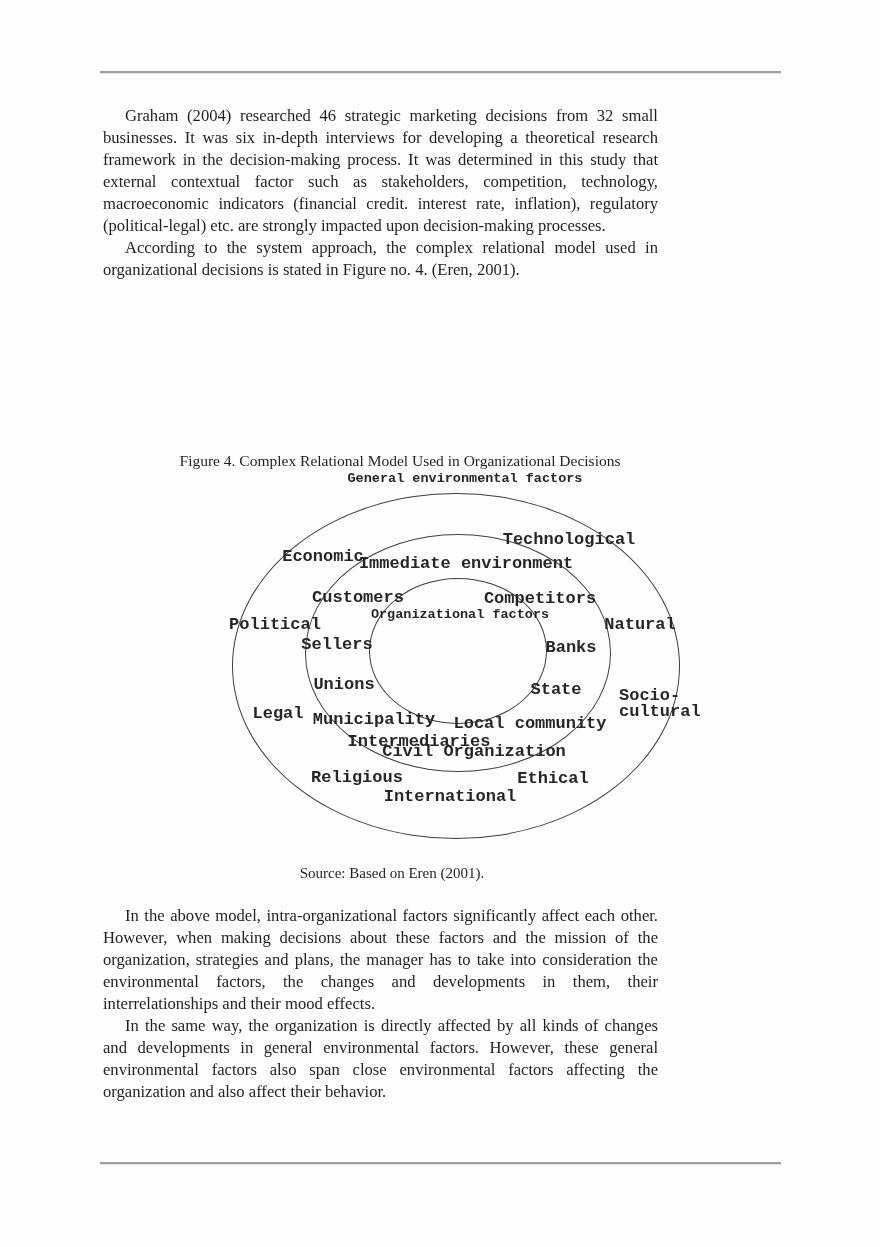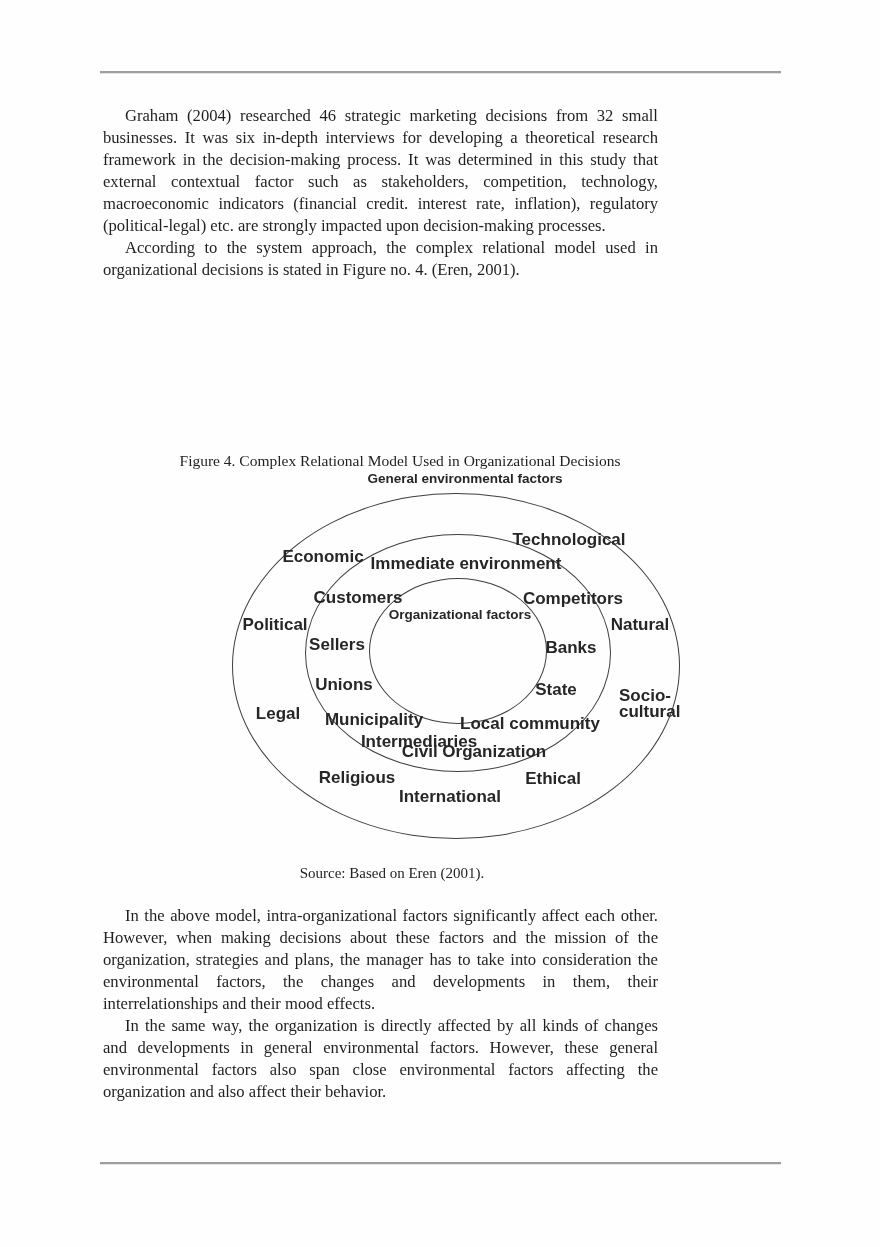--- a/index.html
+++ b/index.html
@@ -33,21 +33,21 @@
     text-align:center;font-size:15.5px;color:#1f1f1f;
   }
   #figure-source{
     position:absolute;left:0;top:865px;width:784px;
     text-align:center;font-size:15px;color:#1f1f1f;
   }
 
   
   #diagram{
     position:absolute;left:215px;top:470px;width:480px;height:385px;
-    font-family:Liberation Sans, sans-serif;
+    font-family:Liberation Mono, monospace;
   }
   .ellipse{
     position:absolute;border:1.5px solid #3f3f3f;border-radius:50%;
     background:transparent;
   }
   #ellipse-outer{left:17px;top:23px;width:446px;height:344px;}
   #ellipse-middle{left:90px;top:64px;width:304px;height:236px;}
   #ellipse-inner{left:154px;top:108px;width:176px;height:144px;}
 
   .dlabel{
@@ -83,21 +83,21 @@
   <div id="diagram">
     <div class="ellipse" id="ellipse-outer"></div>
     <div class="ellipse" id="ellipse-middle"></div>
     <div class="ellipse" id="ellipse-inner"></div>
 
     <div class="dlabel" id="label-general" style="left:250px;top:1px">General environmental factors</div>
     <div class="dlabel" style="left:354px;top:62px">Technological</div>
     <div class="dlabel" style="left:108px;top:79px">Economic</div>
     <div class="dlabel" style="left:251px;top:86px">Immediate environment</div>
     <div class="dlabel" style="left:143px;top:120px">Customers</div>
-    <div class="dlabel" style="left:358px;top:121px">Competitors</div>
+    <div class="dlabel" style="left:325px;top:121px">Competitors</div>
     <div class="dlabel" style="left:60px;top:147px">Political</div>
     <div class="dlabel" id="label-organizational" style="left:245px;top:137px">Organizational factors</div>
     <div class="dlabel" style="left:122px;top:167px">Sellers</div>
     <div class="dlabel" style="left:356px;top:170px">Banks</div>
     <div class="dlabel" style="left:425px;top:147px">Natural</div>
     <div class="dlabel" style="left:129px;top:207px">Unions</div>
     <div class="dlabel" style="left:341px;top:212px">State</div>
     <div class="dlabel left-anchor pre" style="left:397px;top:218px;line-height:16px">Socio-
 cultural</div>
     <div class="dlabel" style="left:63px;top:236px">Legal</div>

